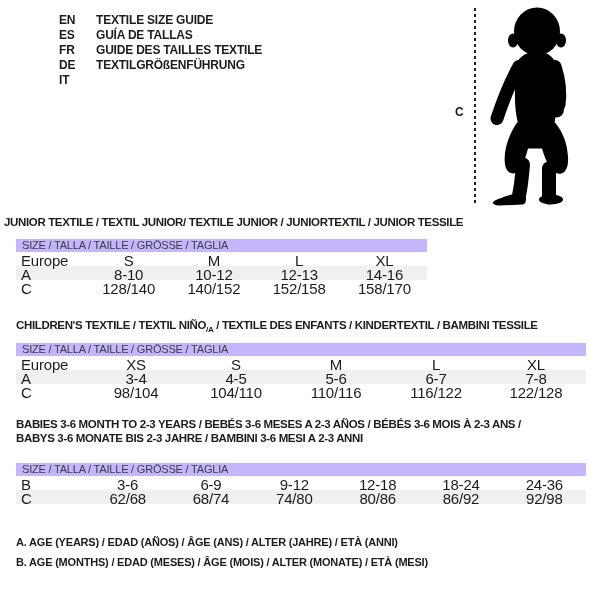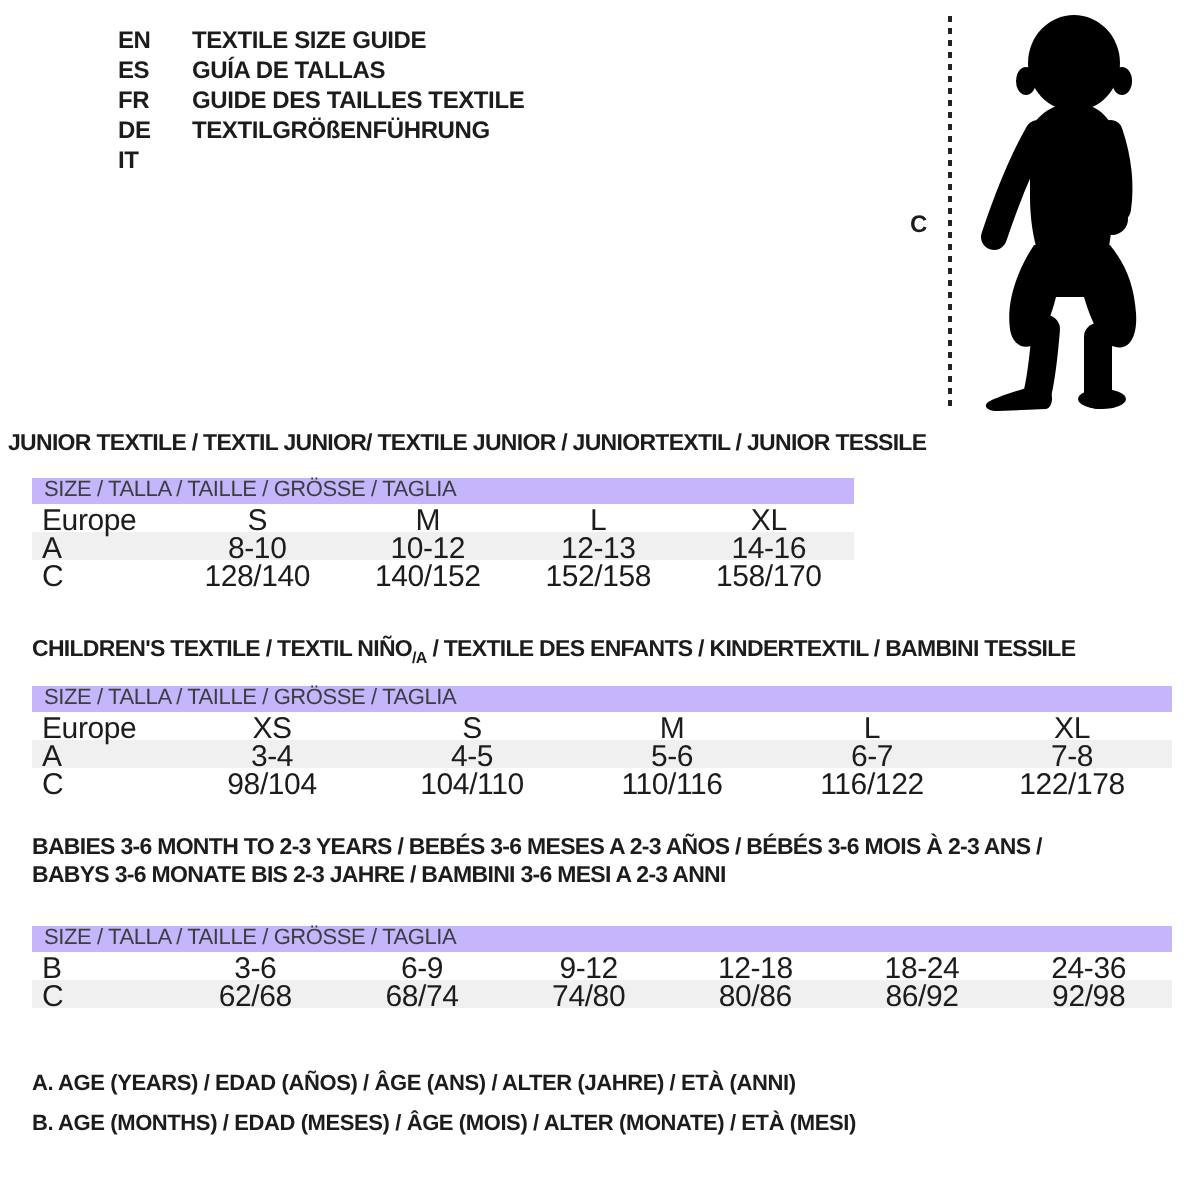--- a/index.html
+++ b/index.html
@@ -140,21 +140,21 @@
     <span class="cell">5-6</span>
     <span class="cell">6-7</span>
     <span class="cell">7-8</span>
   </div>
   <div class="trow cols5">
     <span class="lbl">C</span>
     <span class="cell">98/104</span>
     <span class="cell">104/110</span>
     <span class="cell">110/116</span>
     <span class="cell">116/122</span>
-    <span class="cell">122/178</span>
+    <span class="cell">122/128</span>
   </div>
 </div>
 
 <div class="abs tbl-title t3-title">
   <div>BABIES 3-6 MONTH TO 2-3 YEARS / BEBÉS 3-6 MESES A 2-3 AÑOS / BÉBÉS 3-6 MOIS À 2-3 ANS /</div>
   <div>BABYS 3-6 MONATE BIS 2-3 JAHRE / BAMBINI 3-6 MESI A 2-3 ANNI</div>
 </div>
 <div class="abs t3">
   <div class="bar">SIZE / TALLA / TAILLE / GRÖSSE / TAGLIA</div>
   <div class="trow cols6">

